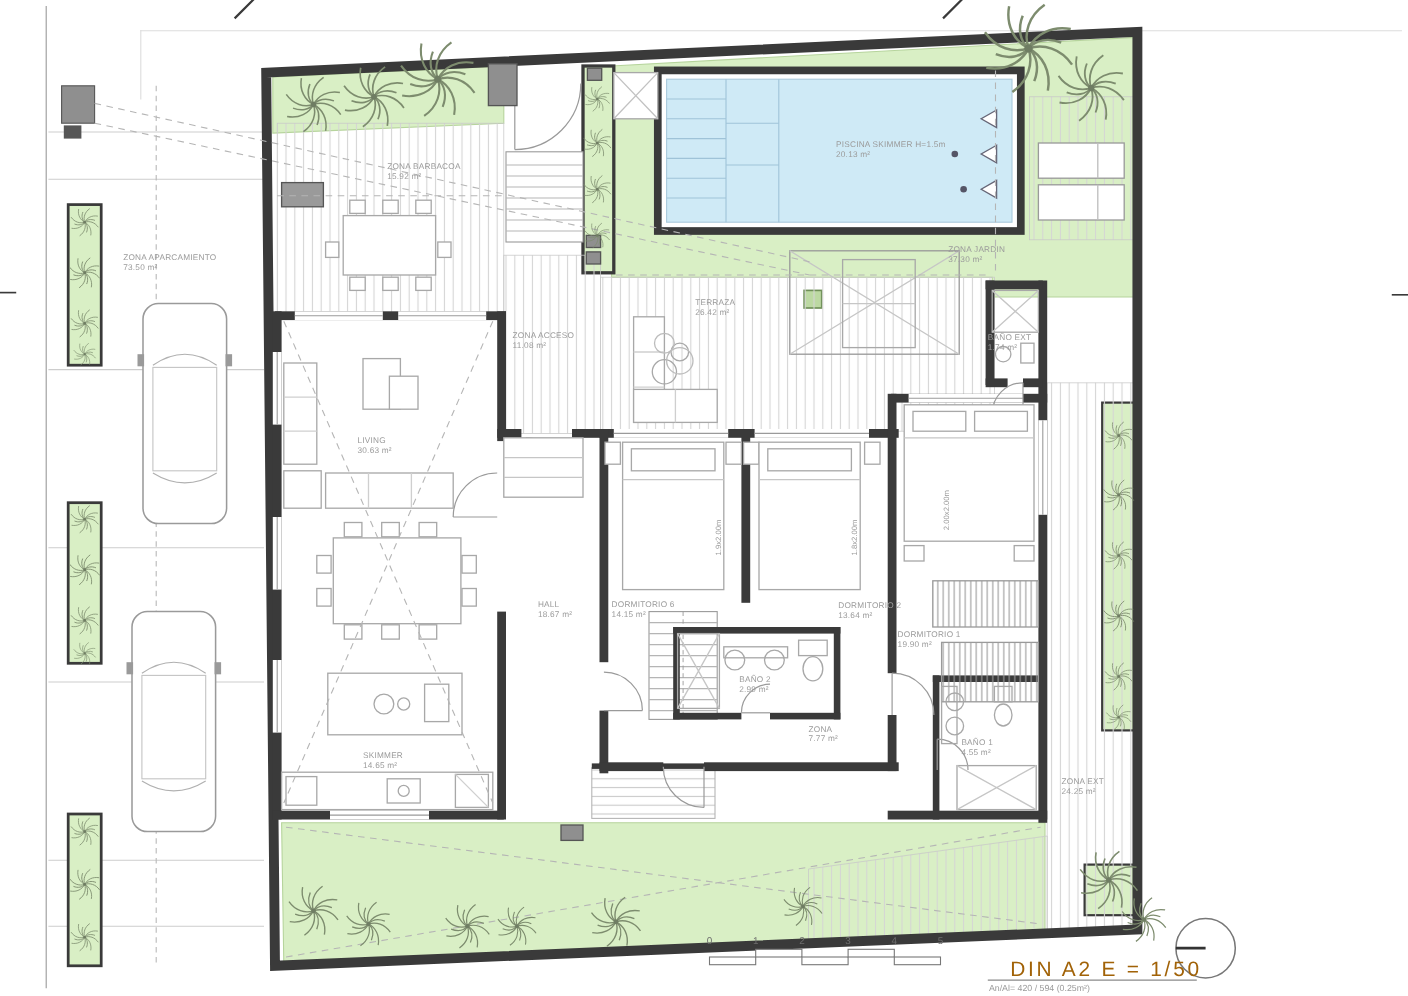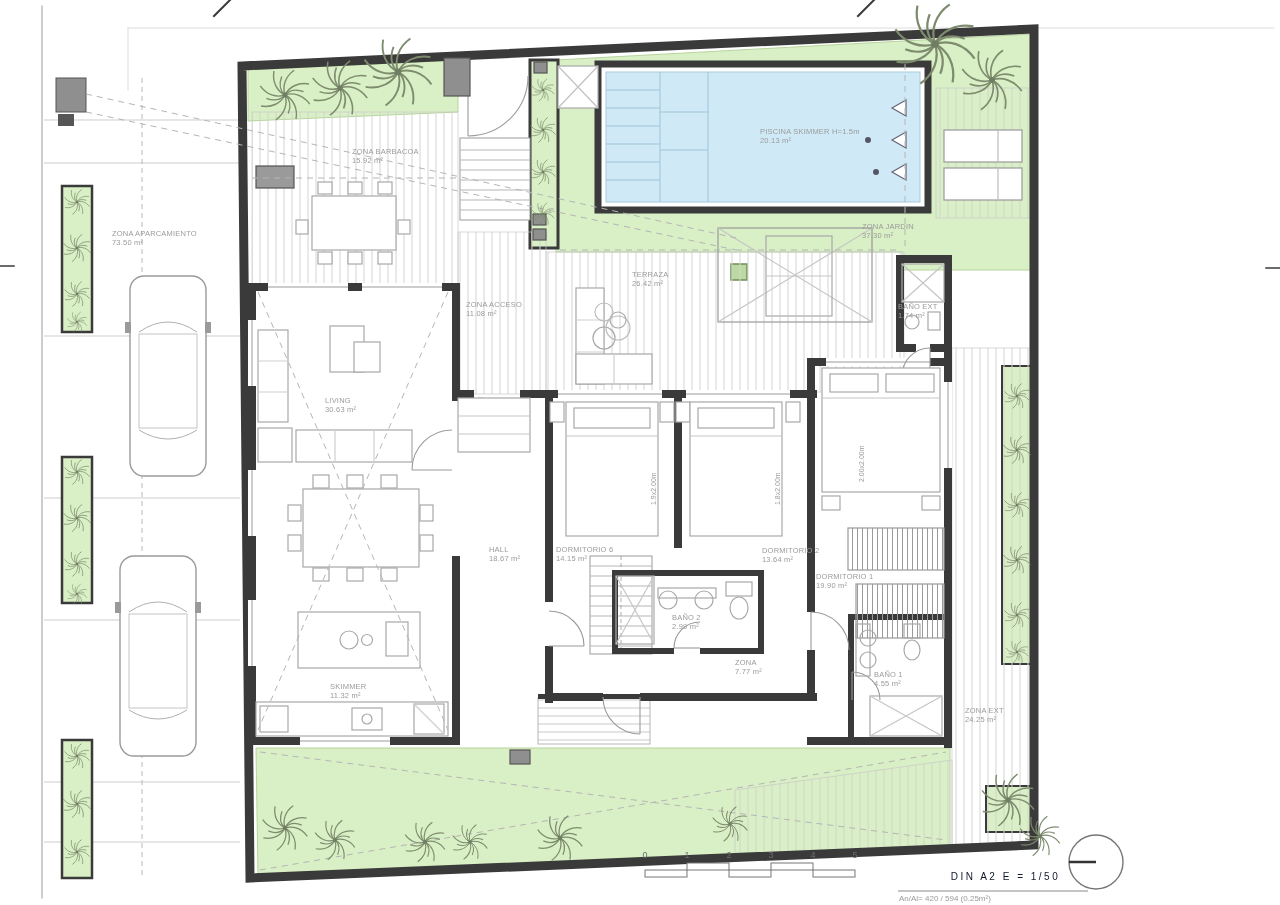--- a/index.html
+++ b/index.html
@@ -3,21 +3,21 @@
 <meta charset="utf-8">
 <style>
   html,body{margin:0;padding:0;background:#fff;}
   body{width:1280px;height:905px;overflow:hidden;font-family:"Liberation Sans",sans-serif;}
   #stage{position:relative;width:1280px;height:905px;background:#ffffff;}
   #plan-svg{position:absolute;left:0;top:0;}
   .lbl{position:absolute;font-size:7.5px;line-height:1.2;color:#9b9b9b;letter-spacing:.2px;white-space:nowrap;z-index:5;}
   .lbl span{display:block;}
   .dim{position:absolute;font-size:7px;color:#9b9b9b;white-space:nowrap;transform:rotate(-90deg);transform-origin:0 0;z-index:5;}
   .tick{position:absolute;top:850px;width:12px;text-align:center;font-size:9px;color:#6d6d6d;z-index:5;}
-  .din{position:absolute;left:903px;top:871px;width:205px;text-align:center;font-size:10px;letter-spacing:2.5px;color:#0f172a;z-index:5;}
+  .din{position:absolute;left:903px;top:871px;width:205px;text-align:center;font-size:19px;letter-spacing:2.5px;color:#a16207;z-index:5;}
   .sheet{position:absolute;left:899px;top:894px;font-size:8px;color:#9a9a9a;z-index:5;}
 </style>
 </head>
 <body>
 
 <div id="stage">
 
 <svg id="plan-svg" width="1280" height="905" viewBox="0 0 1280 905">
   <defs>
     <pattern id="deckV" width="8" height="8" patternUnits="userSpaceOnUse">
@@ -506,21 +506,21 @@
 <div class="lbl" style="left:735px;top:658px">
   <span>ZONA</span>
   <span>7.77 m²</span>
 </div>
 <div class="lbl" style="left:874px;top:670px">
   <span>BAÑO 1</span>
   <span>4.55 m²</span>
 </div>
 <div class="lbl" style="left:330px;top:682px">
   <span>SKIMMER</span>
-  <span>11.32 m²</span>
+  <span>14.65 m²</span>
 </div>
 <div class="lbl" style="left:965px;top:706px">
   <span>ZONA EXT</span>
   <span>24.25 m²</span>
 </div>
 
 <div class="dim" style="left:650px;top:505px">1.9x2.00m</div>
 <div class="dim" style="left:774px;top:505px">1.8x2.00m</div>
 <div class="dim" style="left:858px;top:482px">2.00x2.00m</div>
 

